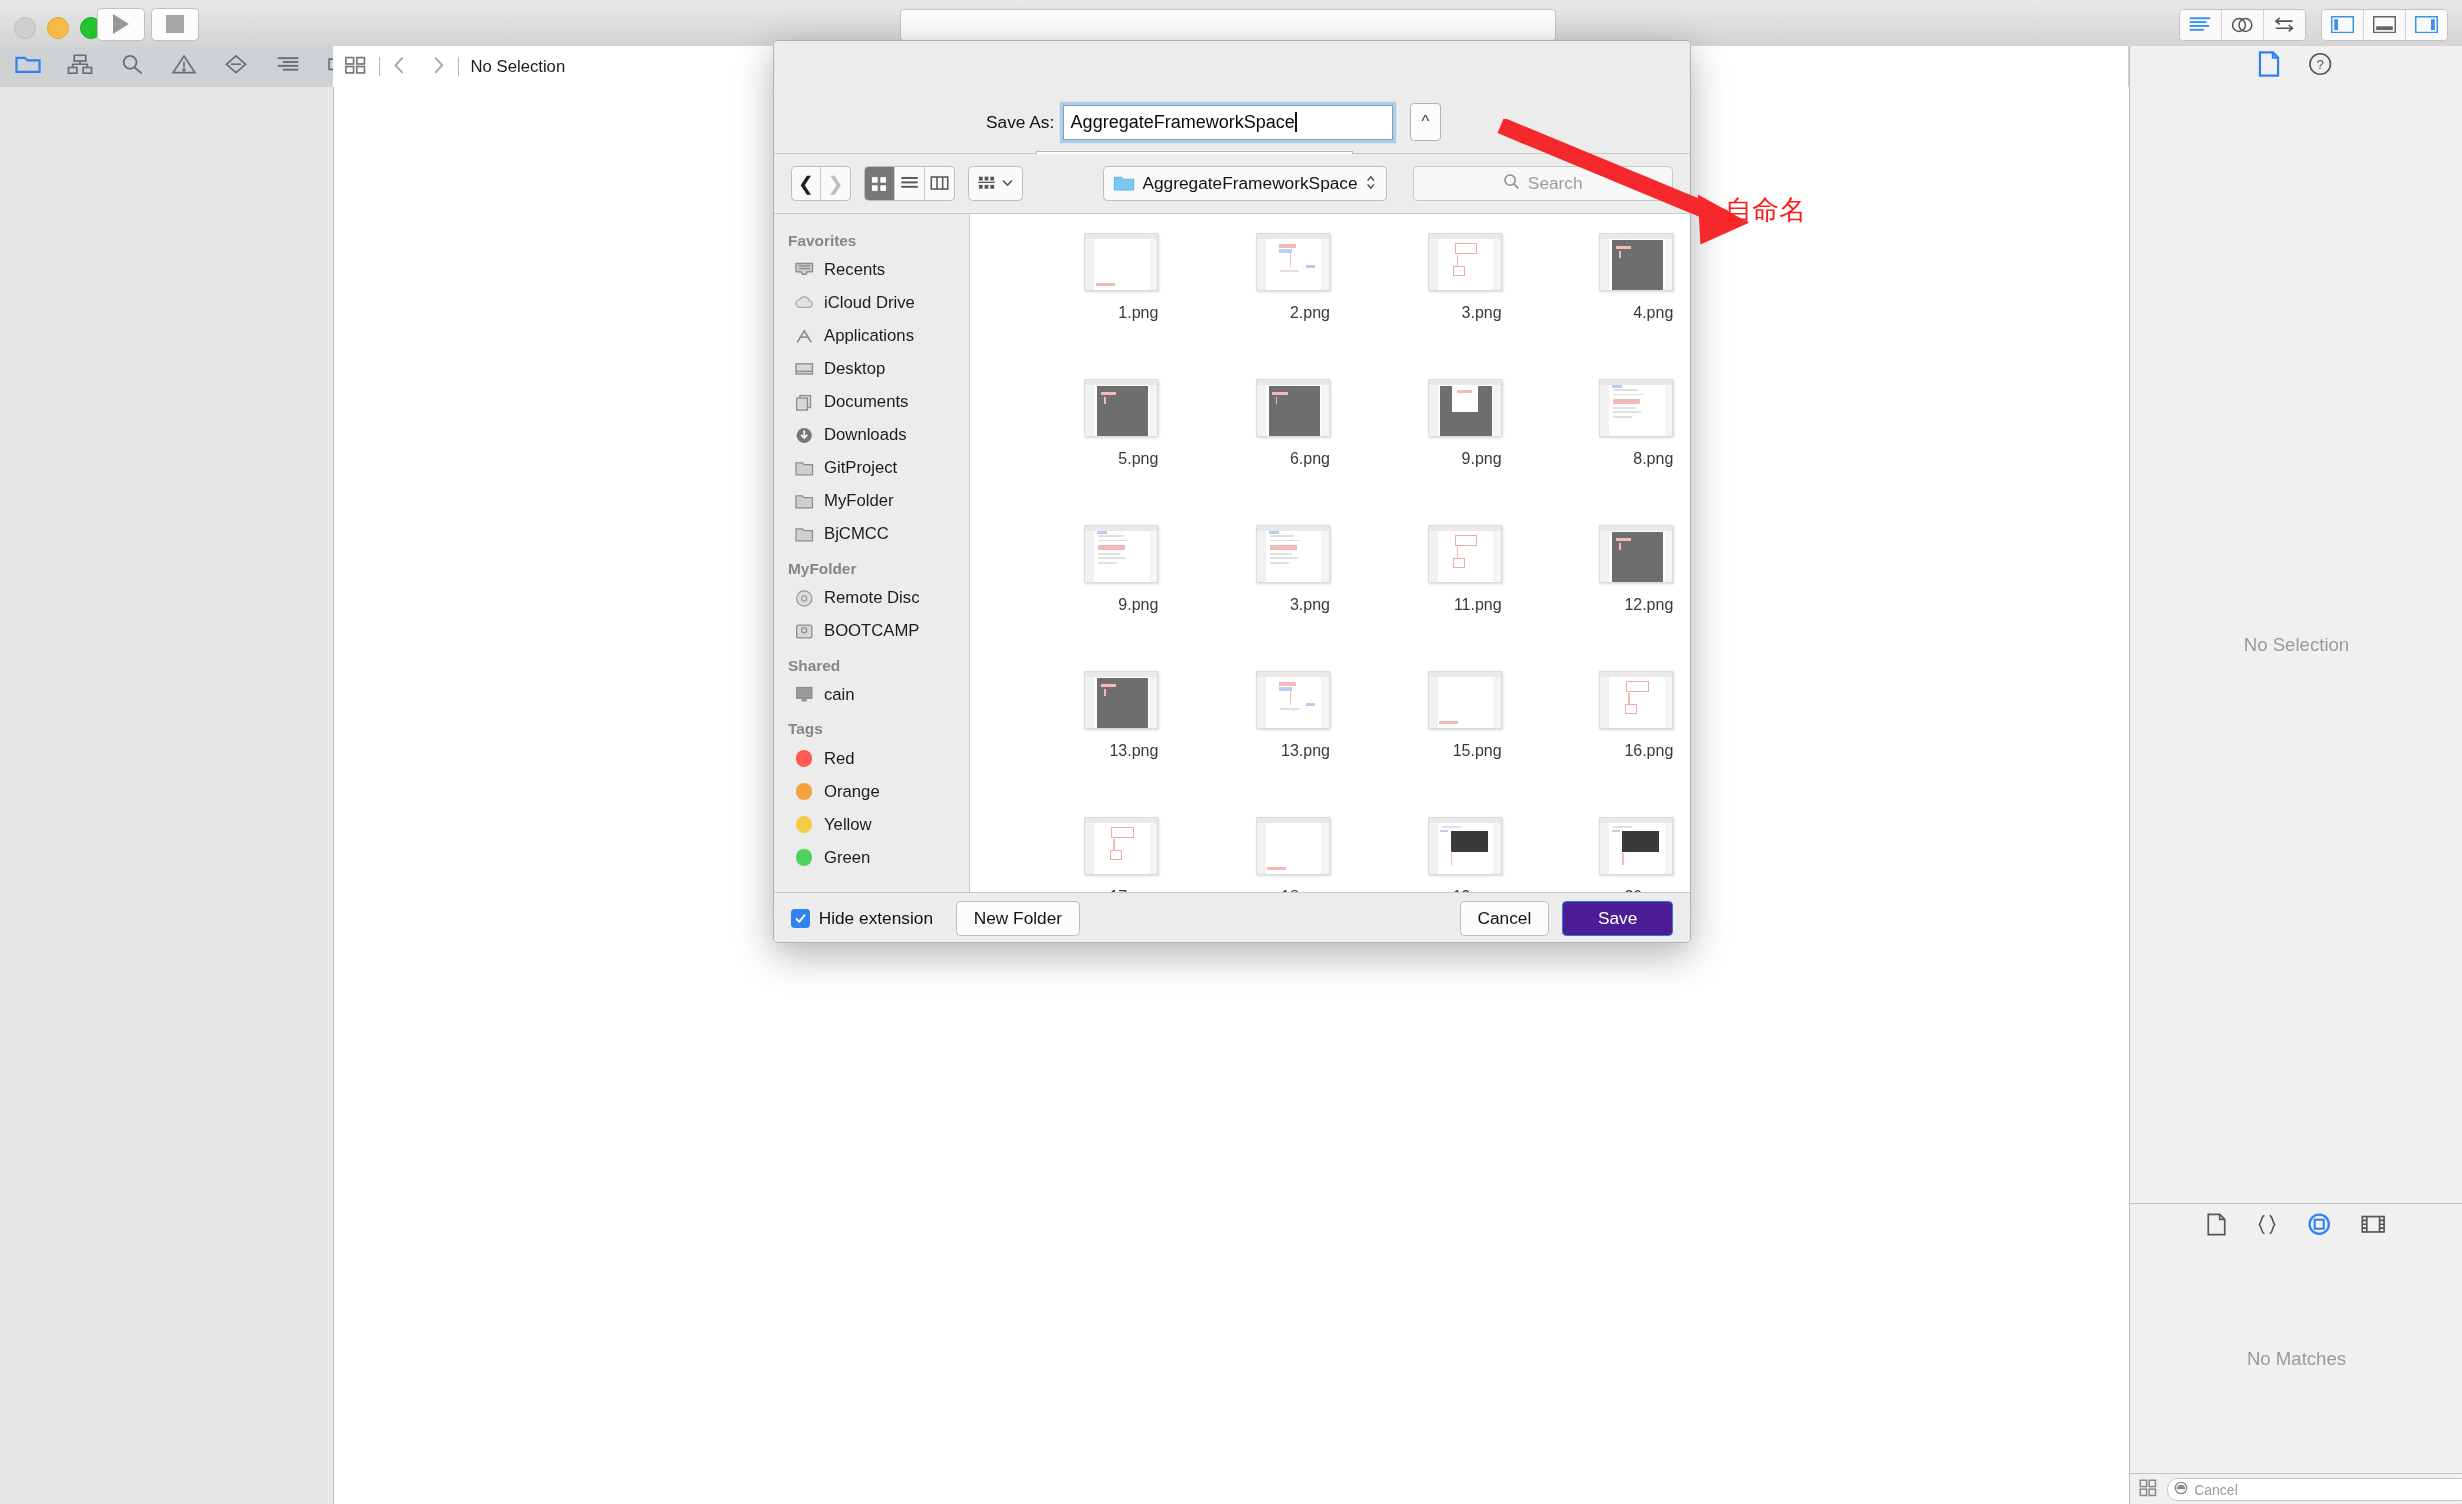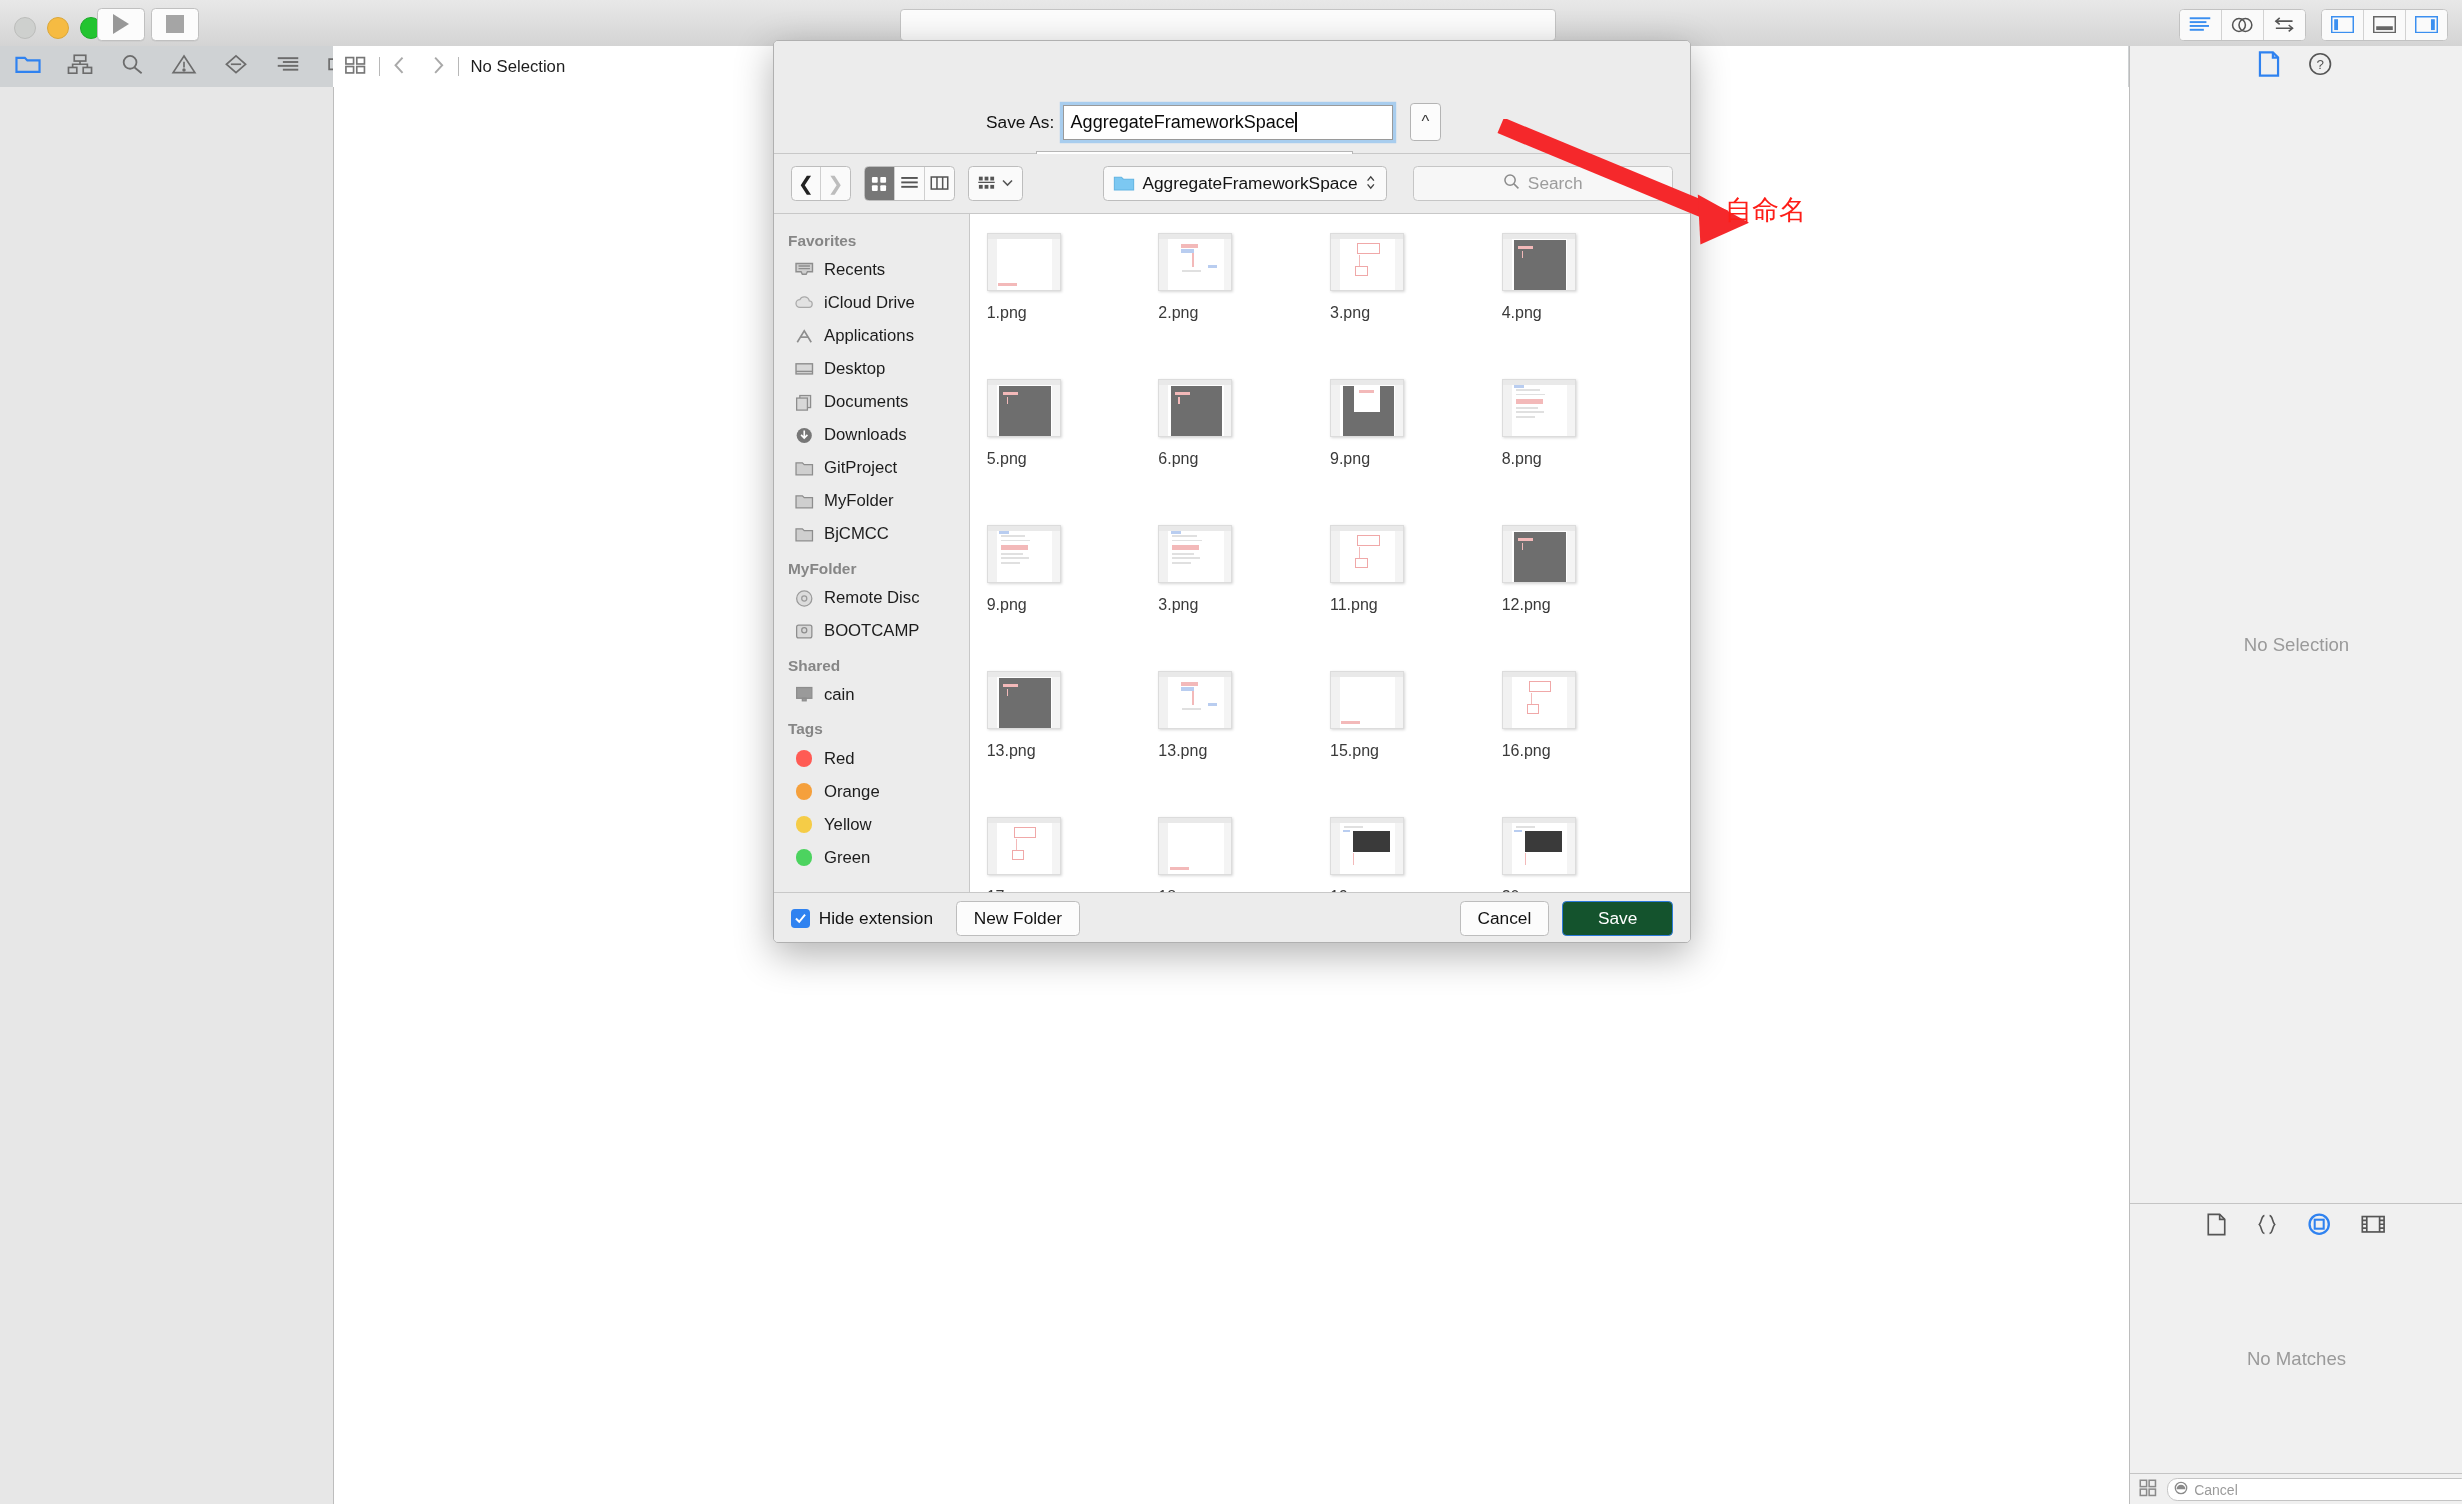--- a/index.html
+++ b/index.html
@@ -157,21 +157,21 @@
     width:196px;height:100%;background:#ececec;border-right:0.6px solid #c8c8c8;
     padding-top:9px;box-sizing:border-box;overflow:hidden;
   }
   .sb-hdr{font-size:15.4px;font-weight:bold;color:#868686;padding:9px 0 3.8px 14px;}
   .sb-item{display:flex;align-items:center;gap:9px;height:33px;padding-left:19px;font-size:16.7px;color:#1c1c1c;}
   .sb-ic{width:22px;height:22px;display:flex;align-items:center;justify-content:center;flex:0 0 22px;}
   .tagdot{width:16.7px;height:16.7px;border-radius:50%;}
 
   .dlg-files{flex:1;background:#ffffff;position:relative;overflow:hidden;}
   .filegrid{display:grid;grid-template-columns:repeat(4,1fr);padding:19px 16.7px 0 16.7px;}
-  .fileitem{display:flex;flex-direction:column;align-items:flex-start;height:146px;}
+  .fileitem{display:flex;flex-direction:column;align-items:flex-end;height:146px;}
   .thumb{
     width:72px;height:56px;background:#ffffff;border:0.6px solid #dcdcdc;
     box-shadow:0.6px 1.3px 2.6px rgba(0,0,0,.16);position:relative;overflow:hidden;
   }
   .th-bar{position:absolute;left:0;top:0;width:100%;height:5.1px;background:#e9e9e9;}
   .th-left{position:absolute;left:0;top:5.1px;width:9px;bottom:0;background:#f1f1f1;}
   .th-right{position:absolute;right:0;top:5.1px;width:7.7px;bottom:0;background:#f4f4f4;}
   .th-gray{position:absolute;background:#6e6e6e;}
   .th-dark{position:absolute;background:#3a3a3a;}
   .th-red{position:absolute;background:#f3b9b9;}
@@ -185,21 +185,21 @@
   }
   .chk{
     width:19px;height:19px;border-radius:3.8px;background:#2f82f0;
     display:flex;align-items:center;justify-content:center;margin-right:9px;
   }
   .chk-lbl{font-size:17.3px;color:#111;margin-right:23px;}
   .btn{
     height:33px;border-radius:4.5px;border:0.6px solid #bdbdbd;background:#fcfcfc;
     display:flex;align-items:center;justify-content:center;padding:0 16.7px;font-size:17.3px;color:#121212;
   }
-  .btn.primary{background:#14532d;border-color:#2c7ada;color:#ffffff;min-width:76px;}
+  .btn.primary{background:#4c1d95;border-color:#2c7ada;color:#ffffff;min-width:76px;}
   .footer-right{margin-left:auto;display:flex;gap:13px;}
 
   
   .annot-txt{
     position:absolute;left:1725px;top:192px;font-size:27px;color:#fd1d18;
     font-family:"DejaVu Sans",sans-serif;white-space:nowrap;
   }
   .arrow-svg{position:absolute;left:1494px;top:119px;pointer-events:none;}
 </style>
 </head>

